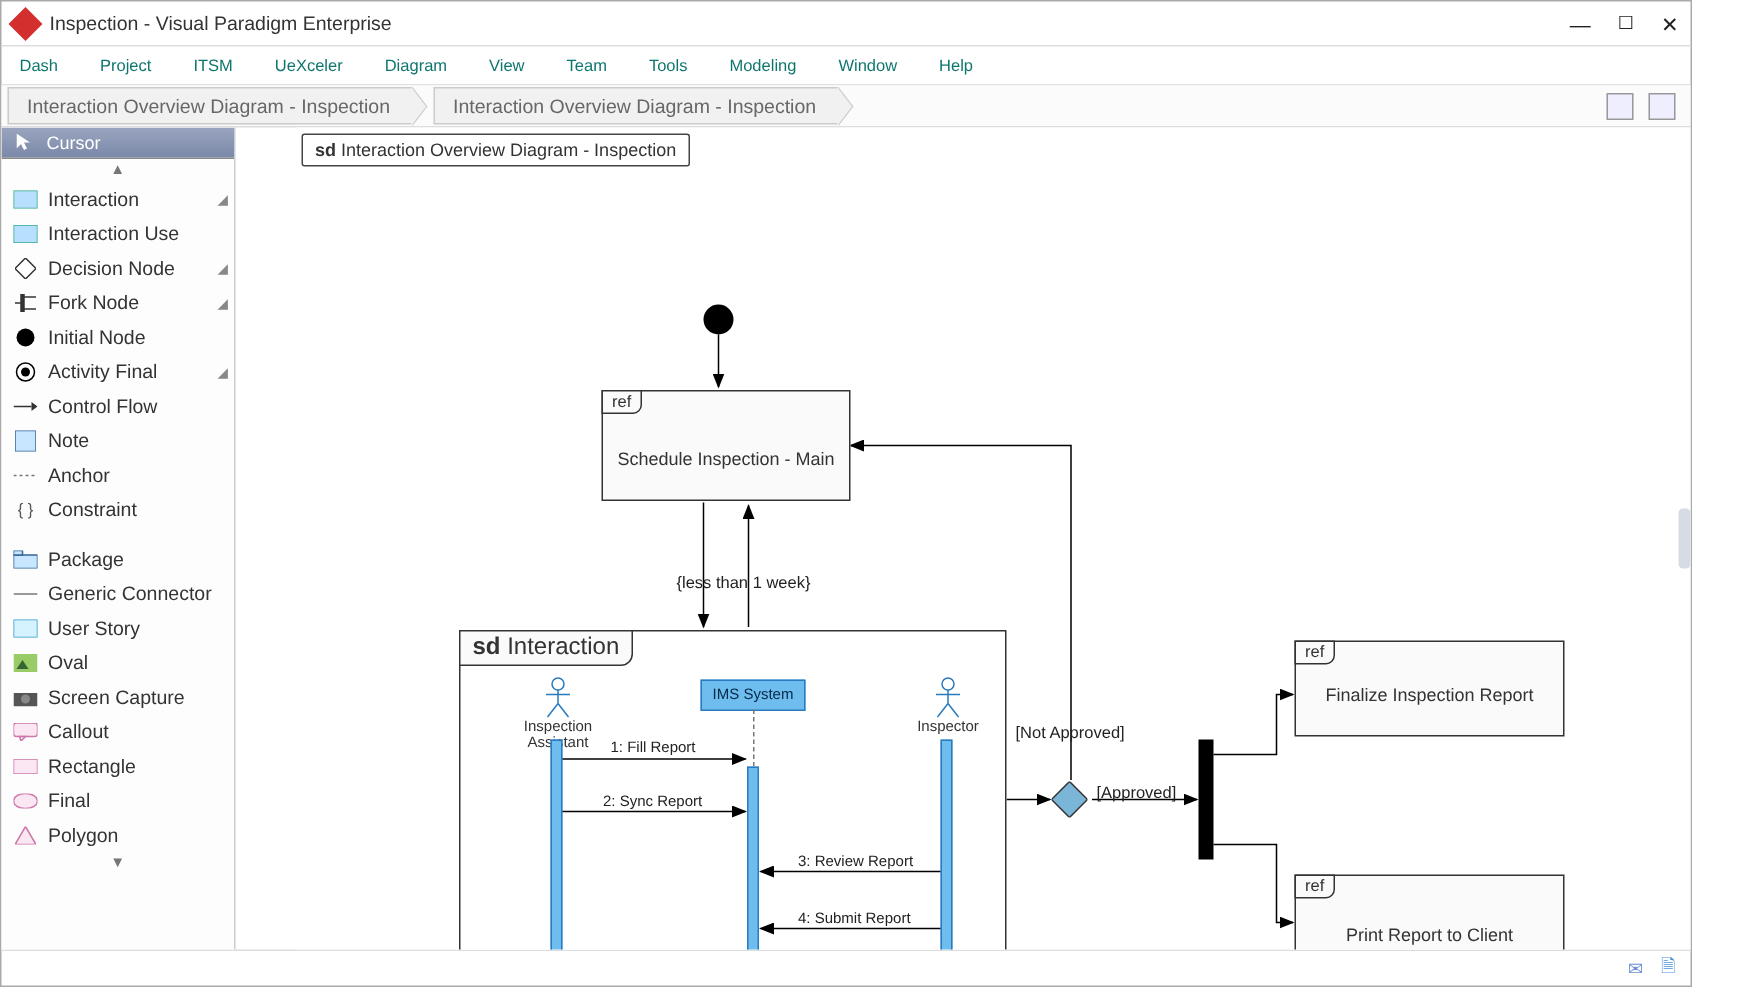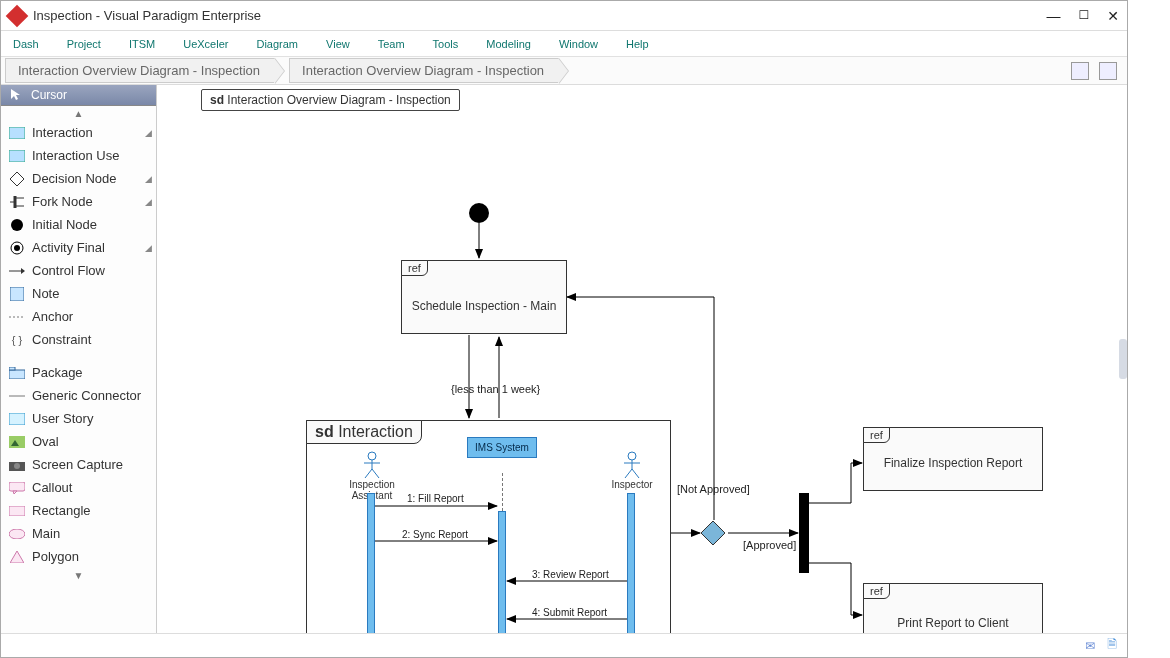--- a/index.html
+++ b/index.html
@@ -247,21 +247,21 @@
             </svg>
           </span>
           <span>Rectangle</span>
         </div>
       <div class="item">
           <span class="pic">
             <svg width="16" height="10">
               <ellipse cx="8" cy="5" rx="8" ry="5" fill="#fbe7f3" stroke="#c7a"></ellipse>
             </svg>
           </span>
-          <span>Main</span>
+          <span>Final</span>
         </div>
       <div class="item">
           <span class="pic">
             <svg width="14" height="12">
               <polygon points="7,0 14,12 0,12" fill="#fbe7f3" stroke="#c7a"></polygon>
             </svg>
           </span>
           <span>Polygon</span>
         </div>
 
@@ -322,21 +322,21 @@
             <svg width="20" height="28">
                 <circle cx="10" cy="5" r="4" fill="none" stroke="#2a7abf"></circle>
                 <line x1="10" y1="9" x2="10" y2="18" stroke="#2a7abf"></line>
                 <line x1="2" y1="12" x2="18" y2="12" stroke="#2a7abf"></line>
                 <line x1="10" y1="18" x2="3" y2="27" stroke="#2a7abf"></line>
                 <line x1="10" y1="18" x2="17" y2="27" stroke="#2a7abf"></line>
               </svg>
             <div>Inspection Assistant</div>
           </div>
 
-          <div class="component-box" style="left:160px; top:16px; width:70px;">
+          <div class="component-box" style="left:160px; top:32px; width:70px;">
             <span>IMS System</span>
           </div>
 
           <div class="actor" style="left:300px; top:30px; width:50px;">
             <svg width="20" height="28">
                 <circle cx="10" cy="5" r="4" fill="none" stroke="#2a7abf"></circle>
                 <line x1="10" y1="9" x2="10" y2="18" stroke="#2a7abf"></line>
                 <line x1="2" y1="12" x2="18" y2="12" stroke="#2a7abf"></line>
                 <line x1="10" y1="18" x2="3" y2="27" stroke="#2a7abf"></line>
                 <line x1="10" y1="18" x2="17" y2="27" stroke="#2a7abf"></line>
@@ -360,21 +360,21 @@
           <div class="msg-label" style="left:225px; top:148px;">3: Review  Report</div>
           <div class="msg-label" style="left:225px; top:186px;">4: Submit Report</div>
         </div>
 
         <div class="decision" style="left:500px; top:406px;">
           <svg width="24" height="24">
               <polygon points="12,0 24,12 12,24 0,12" fill="#7bb6d9" stroke="#333"></polygon>
             </svg>
         </div>
         <div class="guard" style="left:476px; top:368px;">[Not Approved]</div>
-        <div class="guard" style="left:530px; top:424px;margin-left:12px;">[Approved]</div>
+        <div class="guard" style="left:530px; top:408px;">[Approved]</div>
 
         <div class="fork" style="left:598px; top:378px;"></div>
 
         <div class="ref-box" style="left:662px; top:312px; width:180px; height:64px;">
           <div class="ref-tab">ref</div>
           <div class="ref-label" style="top:28px;">Finalize Inspection Report</div>
         </div>
 
         <div class="ref-box" style="left:662px; top:468px; width:180px; height:64px;">
           <div class="ref-tab">ref</div>

